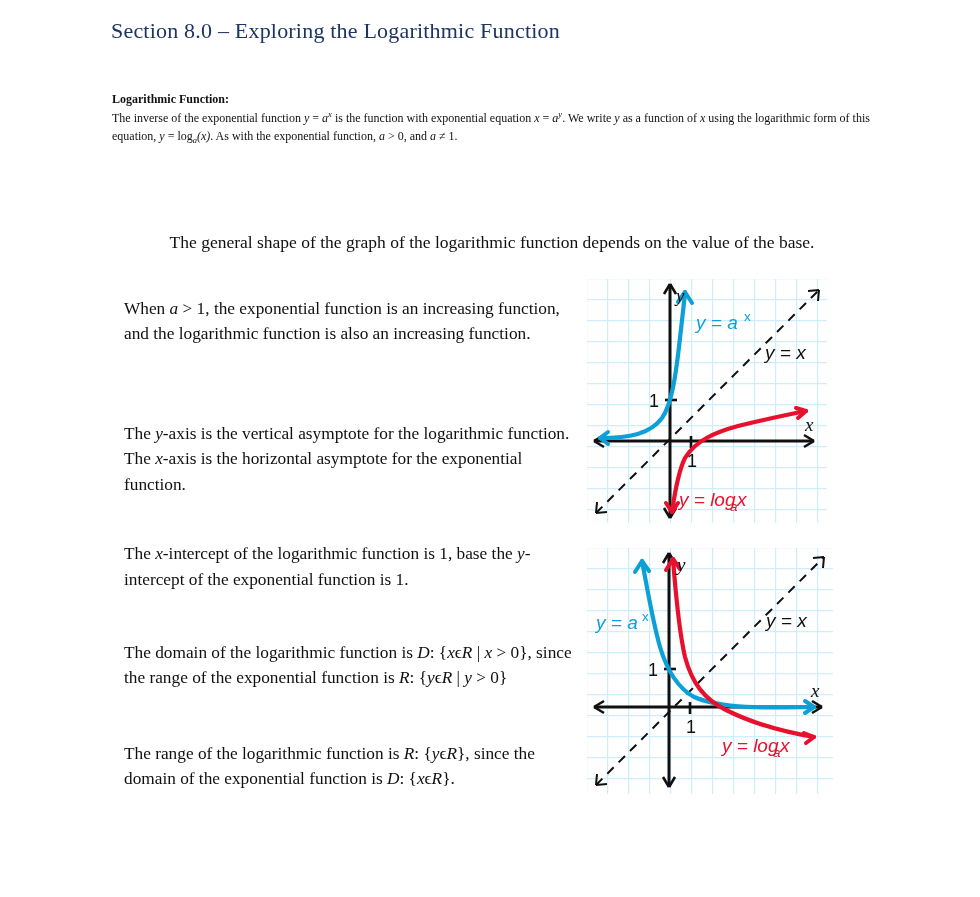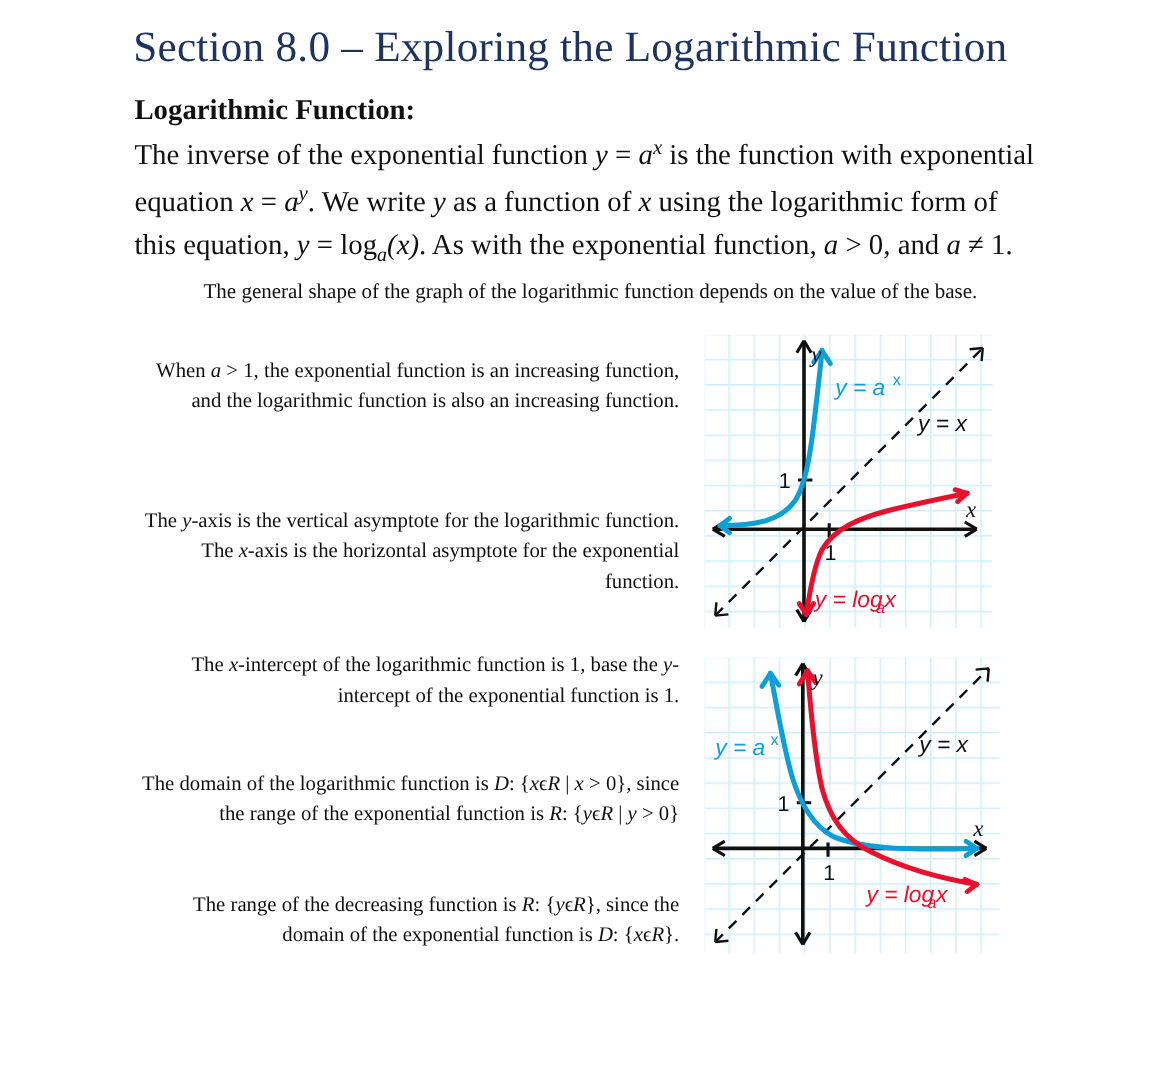--- a/index.html
+++ b/index.html
@@ -13,56 +13,55 @@
     position: relative;
     font-family: "Liberation Serif", "DejaVu Serif", serif;
     color: #101010;
     overflow: hidden;
   }
 
   .page-title {
     position: absolute;
     left: 111px;
     top: 18px;
-    font-size: 36px;
+    font-size: 22px;
     color: #1d3461;
     font-family: "Liberation Serif", "DejaVu Serif", serif;
     letter-spacing: 0.2px;
     white-space: nowrap;
   }
 
   .intro-block {
     position: absolute;
     left: 112px;
-    top: 74px;
+    top: 90px;
     width: 760px;
-    font-size: 24px;
+    font-size: 12px;
     line-height: 1.52;
   }
   .lead-label {
     font-weight: bold;
     display: block;
   }
 
   .general-line {
     position: absolute;
     left: 112px;
     top: 229px;
     width: 760px;
     font-size: 17.5px;
     line-height: 1.5;
     text-align: center;
   }
 
   .left-col {
     position: absolute;
-    left: 111px;
+    left: 124px;
     top: 296px;
     width: 455px;
-    text-align: right;
   }
   .para {
     font-size: 17.3px;
     line-height: 1.47;
     margin: 0;
   }
   .gap-a { height: 44px; }
   .gap-b { height: 30px; }
   .gap-c { height: 44px; }
   .gap-d { height: 48px; }
@@ -104,21 +103,21 @@
   <div class="gap-c"></div>
 
   <p class="para"><span>The </span><i class="v">x</i><span>-intercept of the logarithmic function is 1, base the </span><i class="v">y</i><span>-intercept of the exponential function is 1.</span></p>
 
   <div class="gap-d"></div>
 
   <p class="para"><span>The domain of the logarithmic function is </span><i class="v">D</i><span>: {</span><i class="v">x</i><span>ϵ</span><i class="v">R</i><span> | </span><i class="v">x</i><span> &gt; 0}, since the range of the exponential function is </span><i class="v">R</i><span>: {</span><i class="v">y</i><span>ϵ</span><i class="v">R</i><span> | </span><i class="v">y</i><span> &gt; 0}</span></p>
 
   <div class="gap-e"></div>
 
-  <p class="para"><span>The range of the decreasing function is </span><i class="v">R</i><span>: {</span><i class="v">y</i><span>ϵ</span><i class="v">R</i><span>}, since the domain of the exponential function is </span><i class="v">D</i><span>: {</span><i class="v">x</i><span>ϵ</span><i class="v">R</i><span>}.</span></p>
+  <p class="para"><span>The range of the logarithmic function is </span><i class="v">R</i><span>: {</span><i class="v">y</i><span>ϵ</span><i class="v">R</i><span>}, since the domain of the exponential function is </span><i class="v">D</i><span>: {</span><i class="v">x</i><span>ϵ</span><i class="v">R</i><span>}.</span></p>
 
 </div>
 
 <svg class="graph" id="graph-one" width="242" height="246" viewBox="0 0 242 246">
   <defs>
     <pattern id="grid1" width="21" height="21" patternUnits="userSpaceOnUse">
       <path d="M 21 0 L 0 0 0 21" fill="none" stroke="#cdeefb" stroke-width="2.4"></path>
     </pattern>
   </defs>
 

